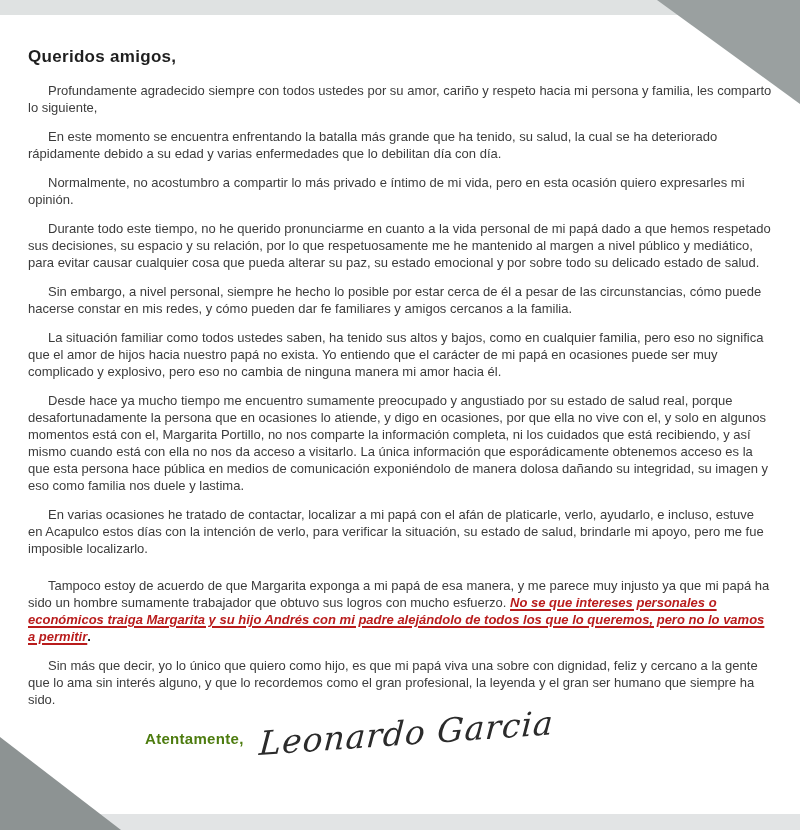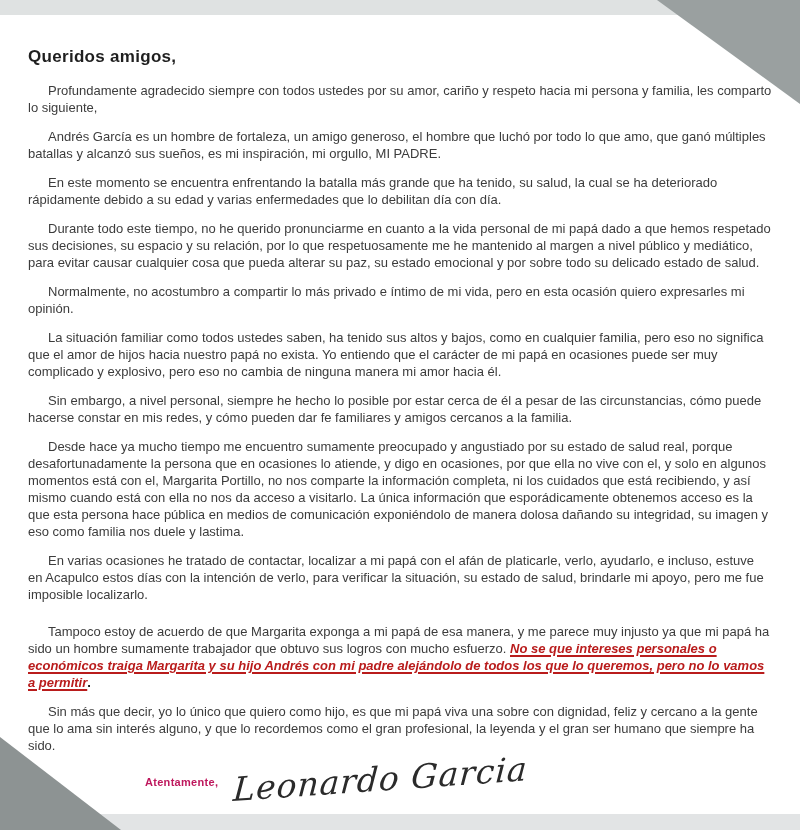--- a/index.html
+++ b/index.html
@@ -61,21 +61,21 @@
     text-decoration-thickness:1.5px;
     text-underline-offset:2px;
     font-style:italic;
   }
   .tail{font-weight:bold;color:#121212;}
   .sign-row{
     display:flex;align-items:flex-start;
     margin:16px 0 0 117px;
   }
   .signoff{
-    font-size:11px;font-weight:bold;color:#be185d;
+    font-size:15px;font-weight:bold;color:#4d7c0f;
     letter-spacing:.3px;
     padding-top:6px;
   }
   .signature{
     font-family:"DejaVu Serif", serif;
     font-style:italic;
     font-size:33px;
     color:#2b2b2b;
     margin-left:14px;
     letter-spacing:1px;
@@ -91,26 +91,25 @@
 
   <div class="top-band"></div>
   <div class="tri-tr"></div>
   <div class="tri-bl"></div>
   <div class="bottom-band"></div>
 
   <main class="letter">
     <h1 class="greeting">Queridos amigos,</h1>
 
     <p>Profundamente agradecido siempre con todos ustedes por su amor, cariño y respeto hacia mi persona y familia, les comparto lo siguiente,</p>
-    <p>Andrés García es un hombre de fortaleza, un amigo generoso, el hombre que luchó por todo lo que amo, que ganó múltiples batallas y alcanzó sus sueños, es mi inspiración, mi orgullo, MI PADRE.</p>
     <p>En este momento se encuentra enfrentando la batalla más grande que ha tenido, su salud, la cual se ha deteriorado rápidamente debido a su edad y varias enfermedades que lo debilitan día con día.</p>
+    <p>Normalmente, no acostumbro a compartir lo más privado e íntimo de mi vida, pero en esta ocasión quiero expresarles mi opinión.</p>
     <p>Durante todo este tiempo, no he querido pronunciarme en cuanto a la vida personal de mi papá dado a que hemos respetado sus decisiones, su espacio y su relación, por lo que respetuosamente me he mantenido al margen a nivel público y mediático, para evitar causar cualquier cosa que pueda alterar su paz, su estado emocional y por sobre todo su delicado estado de salud.</p>
-    <p>Normalmente, no acostumbro a compartir lo más privado e íntimo de mi vida, pero en esta ocasión quiero expresarles mi opinión.</p>
+    <p>Sin embargo, a nivel personal, siempre he hecho lo posible por estar cerca de él a pesar de las circunstancias, cómo puede hacerse constar en mis redes, y cómo pueden dar fe familiares y amigos cercanos a la familia.</p>
     <p>La situación familiar como todos ustedes saben, ha tenido sus altos y bajos, como en cualquier familia, pero eso no significa que el amor de hijos hacia nuestro papá no exista.  Yo entiendo que el carácter de mi papá en ocasiones puede ser muy complicado y explosivo, pero eso no cambia de ninguna manera mi amor hacia él.</p>
-    <p>Sin embargo, a nivel personal, siempre he hecho lo posible por estar cerca de él a pesar de las circunstancias, cómo puede hacerse constar en mis redes, y cómo pueden dar fe familiares y amigos cercanos a la familia.</p>
     <p>Desde hace ya mucho tiempo me encuentro sumamente preocupado y angustiado por su estado de salud real, porque desafortunadamente la persona que en ocasiones lo atiende, y digo en ocasiones, por que ella no vive con el, y solo en algunos momentos está con el, Margarita Portillo, no nos comparte la información completa, ni los cuidados que está recibiendo, y así mismo cuando está con ella no nos da acceso a visitarlo. La única información que esporádicamente obtenemos acceso es la que esta persona hace pública en medios de comunicación exponiéndolo de manera dolosa dañando su integridad, su imagen y eso como familia nos duele y lastima.</p>
     <p>En varias ocasiones he tratado de contactar, localizar a mi papá con el afán de platicarle, verlo, ayudarlo, e incluso, estuve en Acapulco estos días con la intención de verlo, para verificar la situación, su estado de salud, brindarle mi apoyo, pero me fue imposible localizarlo.</p>
 
     <p class="statement"><span>Tampoco estoy de acuerdo de que Margarita exponga a mi papá de esa manera, y me parece muy injusto ya que mi papá ha sido un hombre sumamente trabajador que obtuvo sus logros con mucho esfuerzo.  </span><span class="emph">No se que intereses personales o económicos traiga Margarita  y su hijo Andrés con mi padre alejándolo de todos los que lo queremos, pero no lo vamos a permitir</span><span class="tail">.</span></p>
 
     <p>Sin más que decir, yo lo único que quiero como hijo, es que mi papá viva una sobre con dignidad, feliz y cercano a la gente que lo ama sin interés alguno, y que lo recordemos como el gran profesional, la leyenda y el gran ser humano que siempre ha sido.</p>
 
     <div class="sign-row">
       <span class="signoff">Atentamente,</span>
       <span class="signature">Leonardo Garcia</span>

